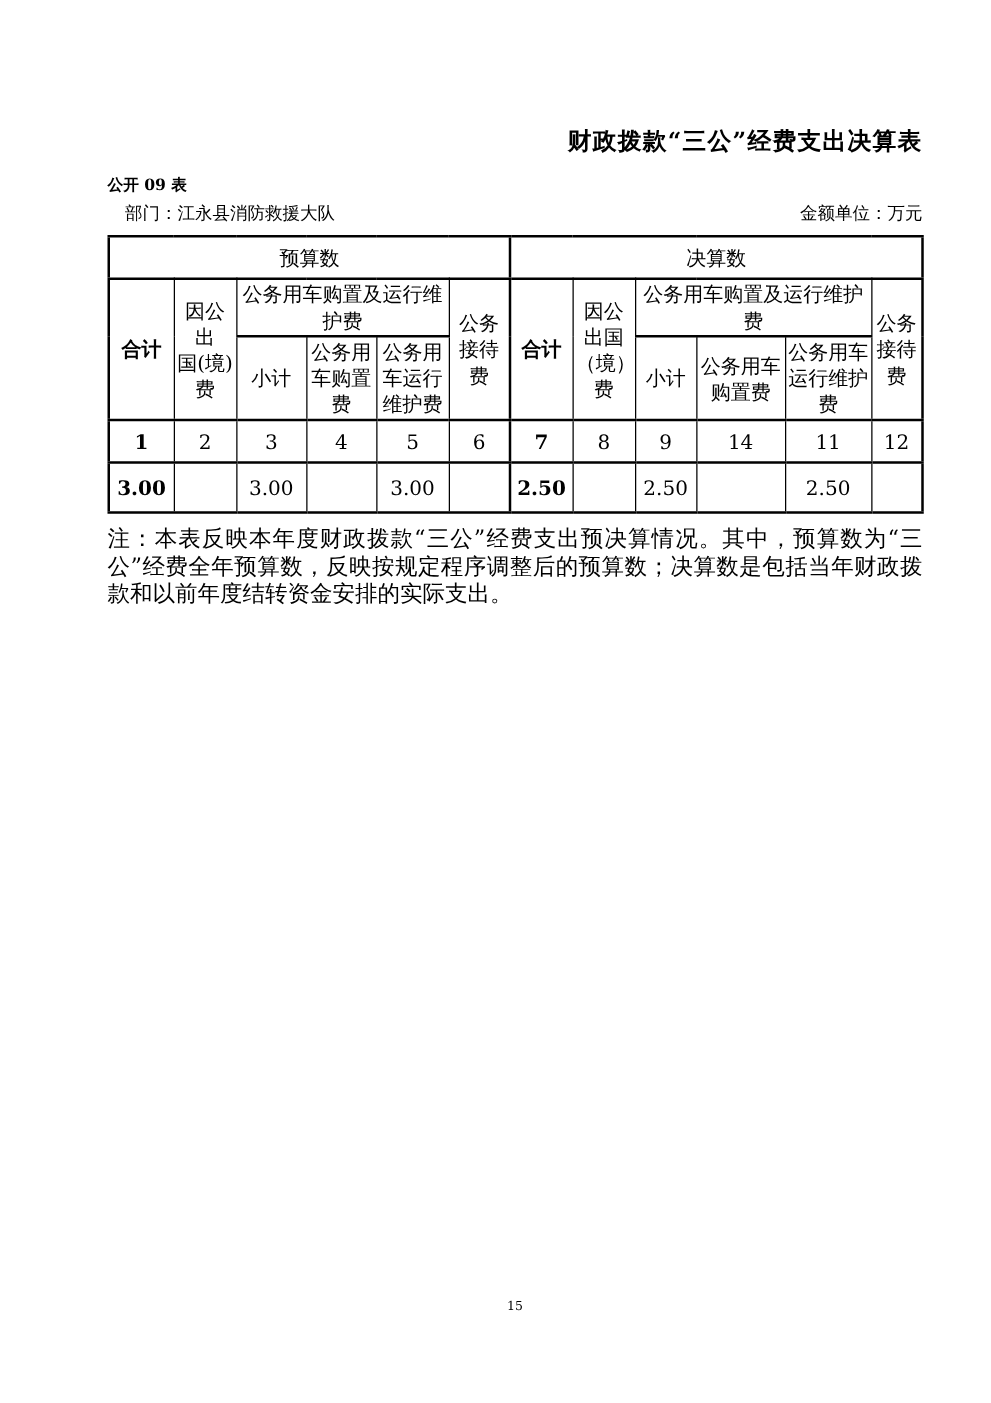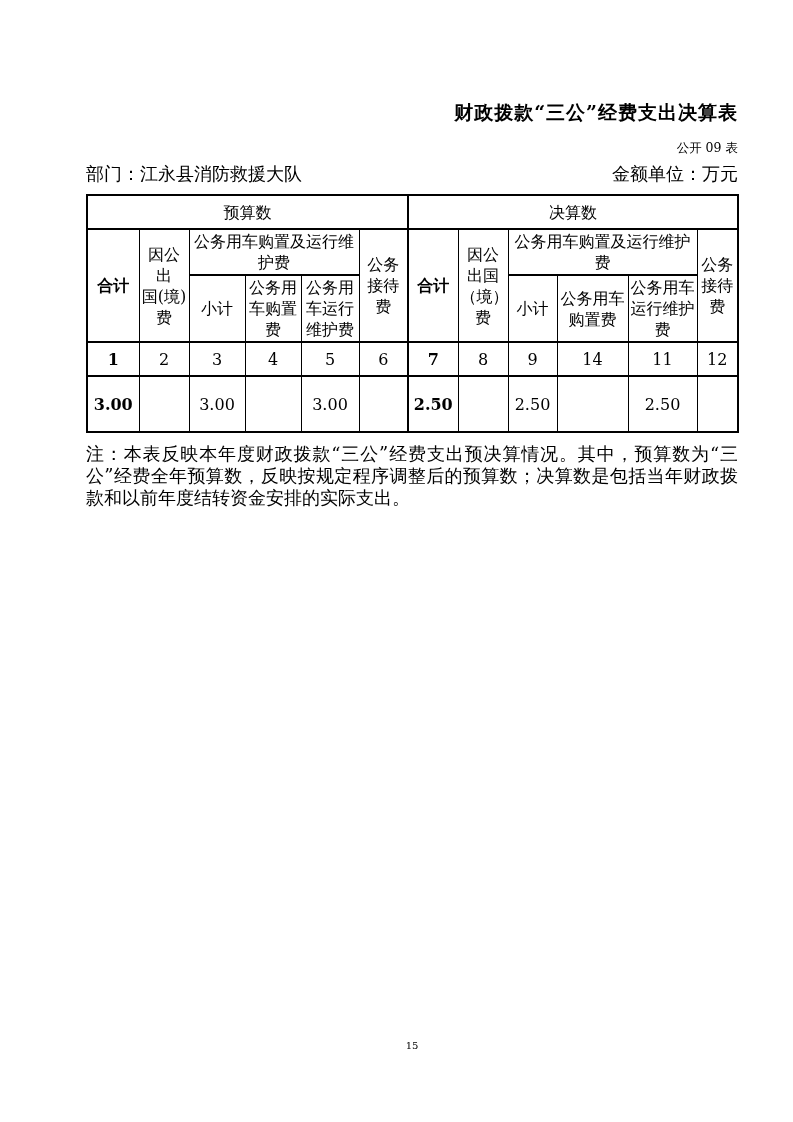--- a/index.html
+++ b/index.html
@@ -18,29 +18,31 @@
   }
   .doc-title {
     margin-top: 100px;
     text-align: right;
     font-size: 19px;
     font-weight: bold;
     letter-spacing: 1px;
   }
   .table-code {
     margin-top: 14px;
-    text-align: right;
+    text-align: left;
     font-size: 12.5px;
+    font-weight: bold;
   }
   .meta-row {
     margin-top: 5px;
     margin-bottom: 8px;
     display: flex;
     justify-content: space-between;
-    font-size: 18px;
+    font-size: 14px;
+    margin-left: 14px;
   }
   table.gov-table {
     border-collapse: collapse;
     table-layout: fixed;
     width: 652px;
     border: 2px solid #000;
   }
   table.gov-table td {
     border: 1px solid #000;
     border-top-width: 2px;
@@ -51,21 +53,21 @@
     line-height: 21px;
     white-space: pre-line;
     padding: 1px 2px;
     overflow: hidden;
   }
   table.gov-table td.div-left { border-left-width: 2px; }
   .r1 { height: 34px; }
   .r2 { height: 37px; }
   .r3 { height: 66px; }
   .r4 { height: 34px; }
-  .r5 { height: 56px; }
+  .r5 { height: 40px; }
   .bold { font-weight: bold; font-size: 12.5px; }
   .note {
     margin-top: 10px;
     font-size: 18px;
     line-height: 22px;
     text-align: justify;
   }
   .page-number {
     position: absolute;
     left: 86px; top: 1040px;

